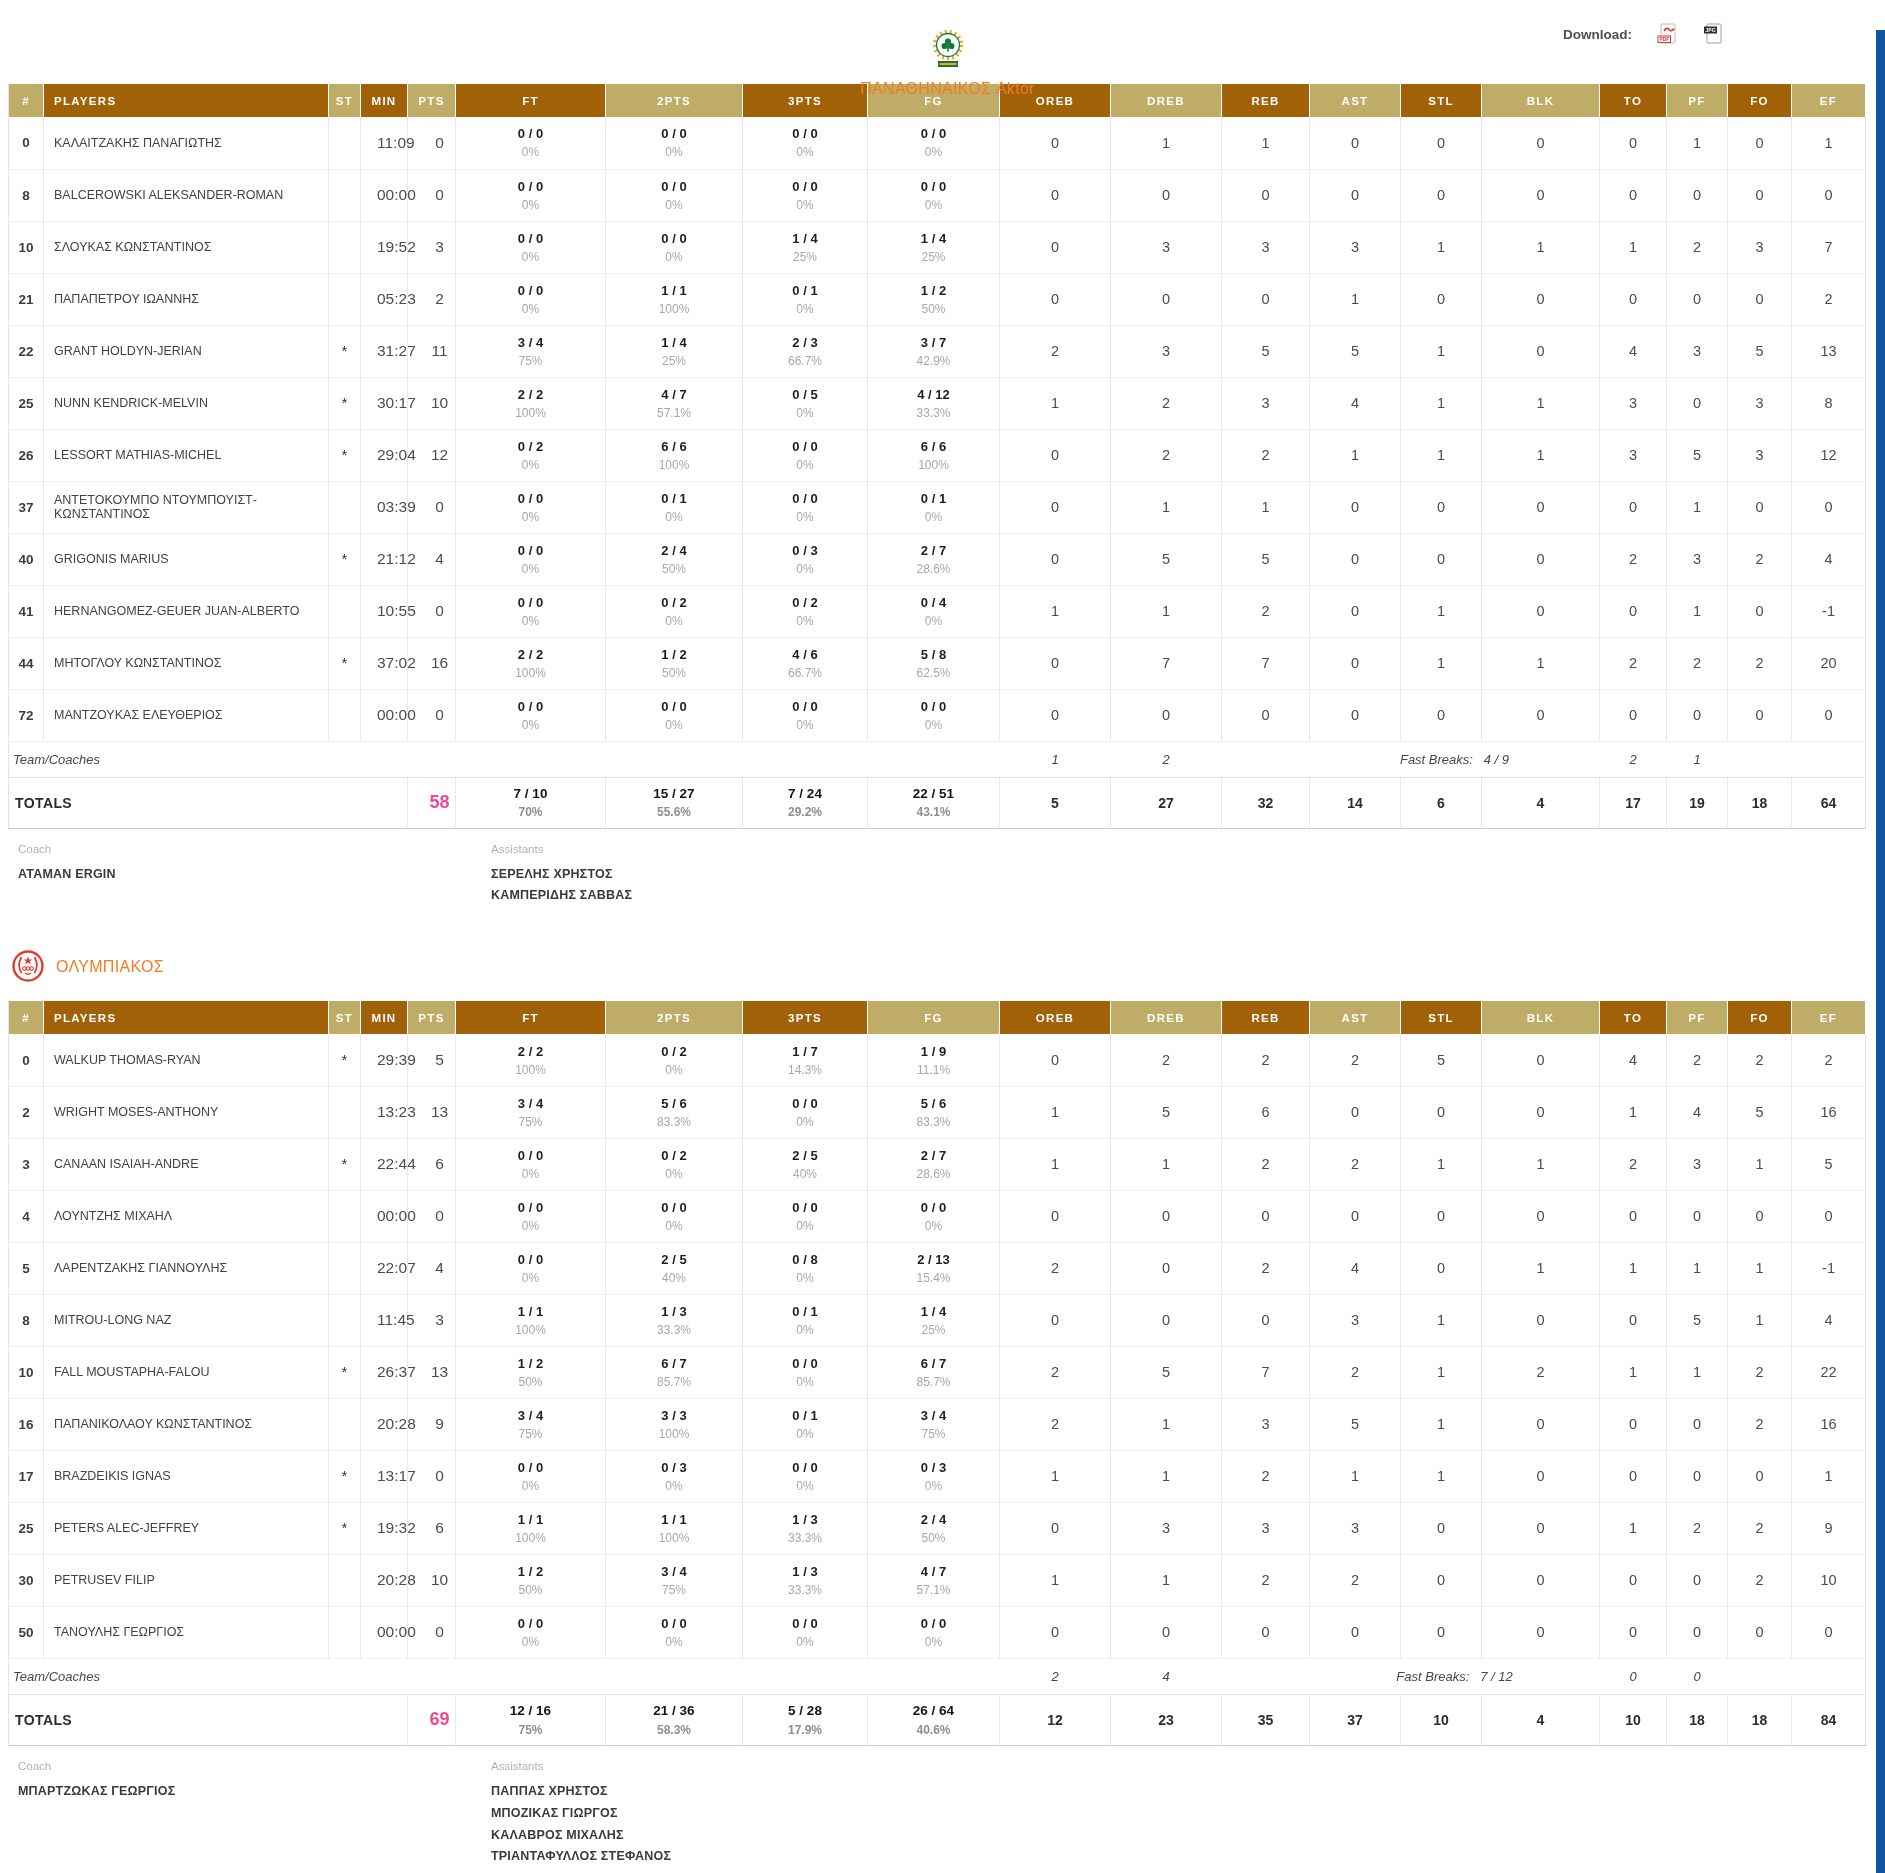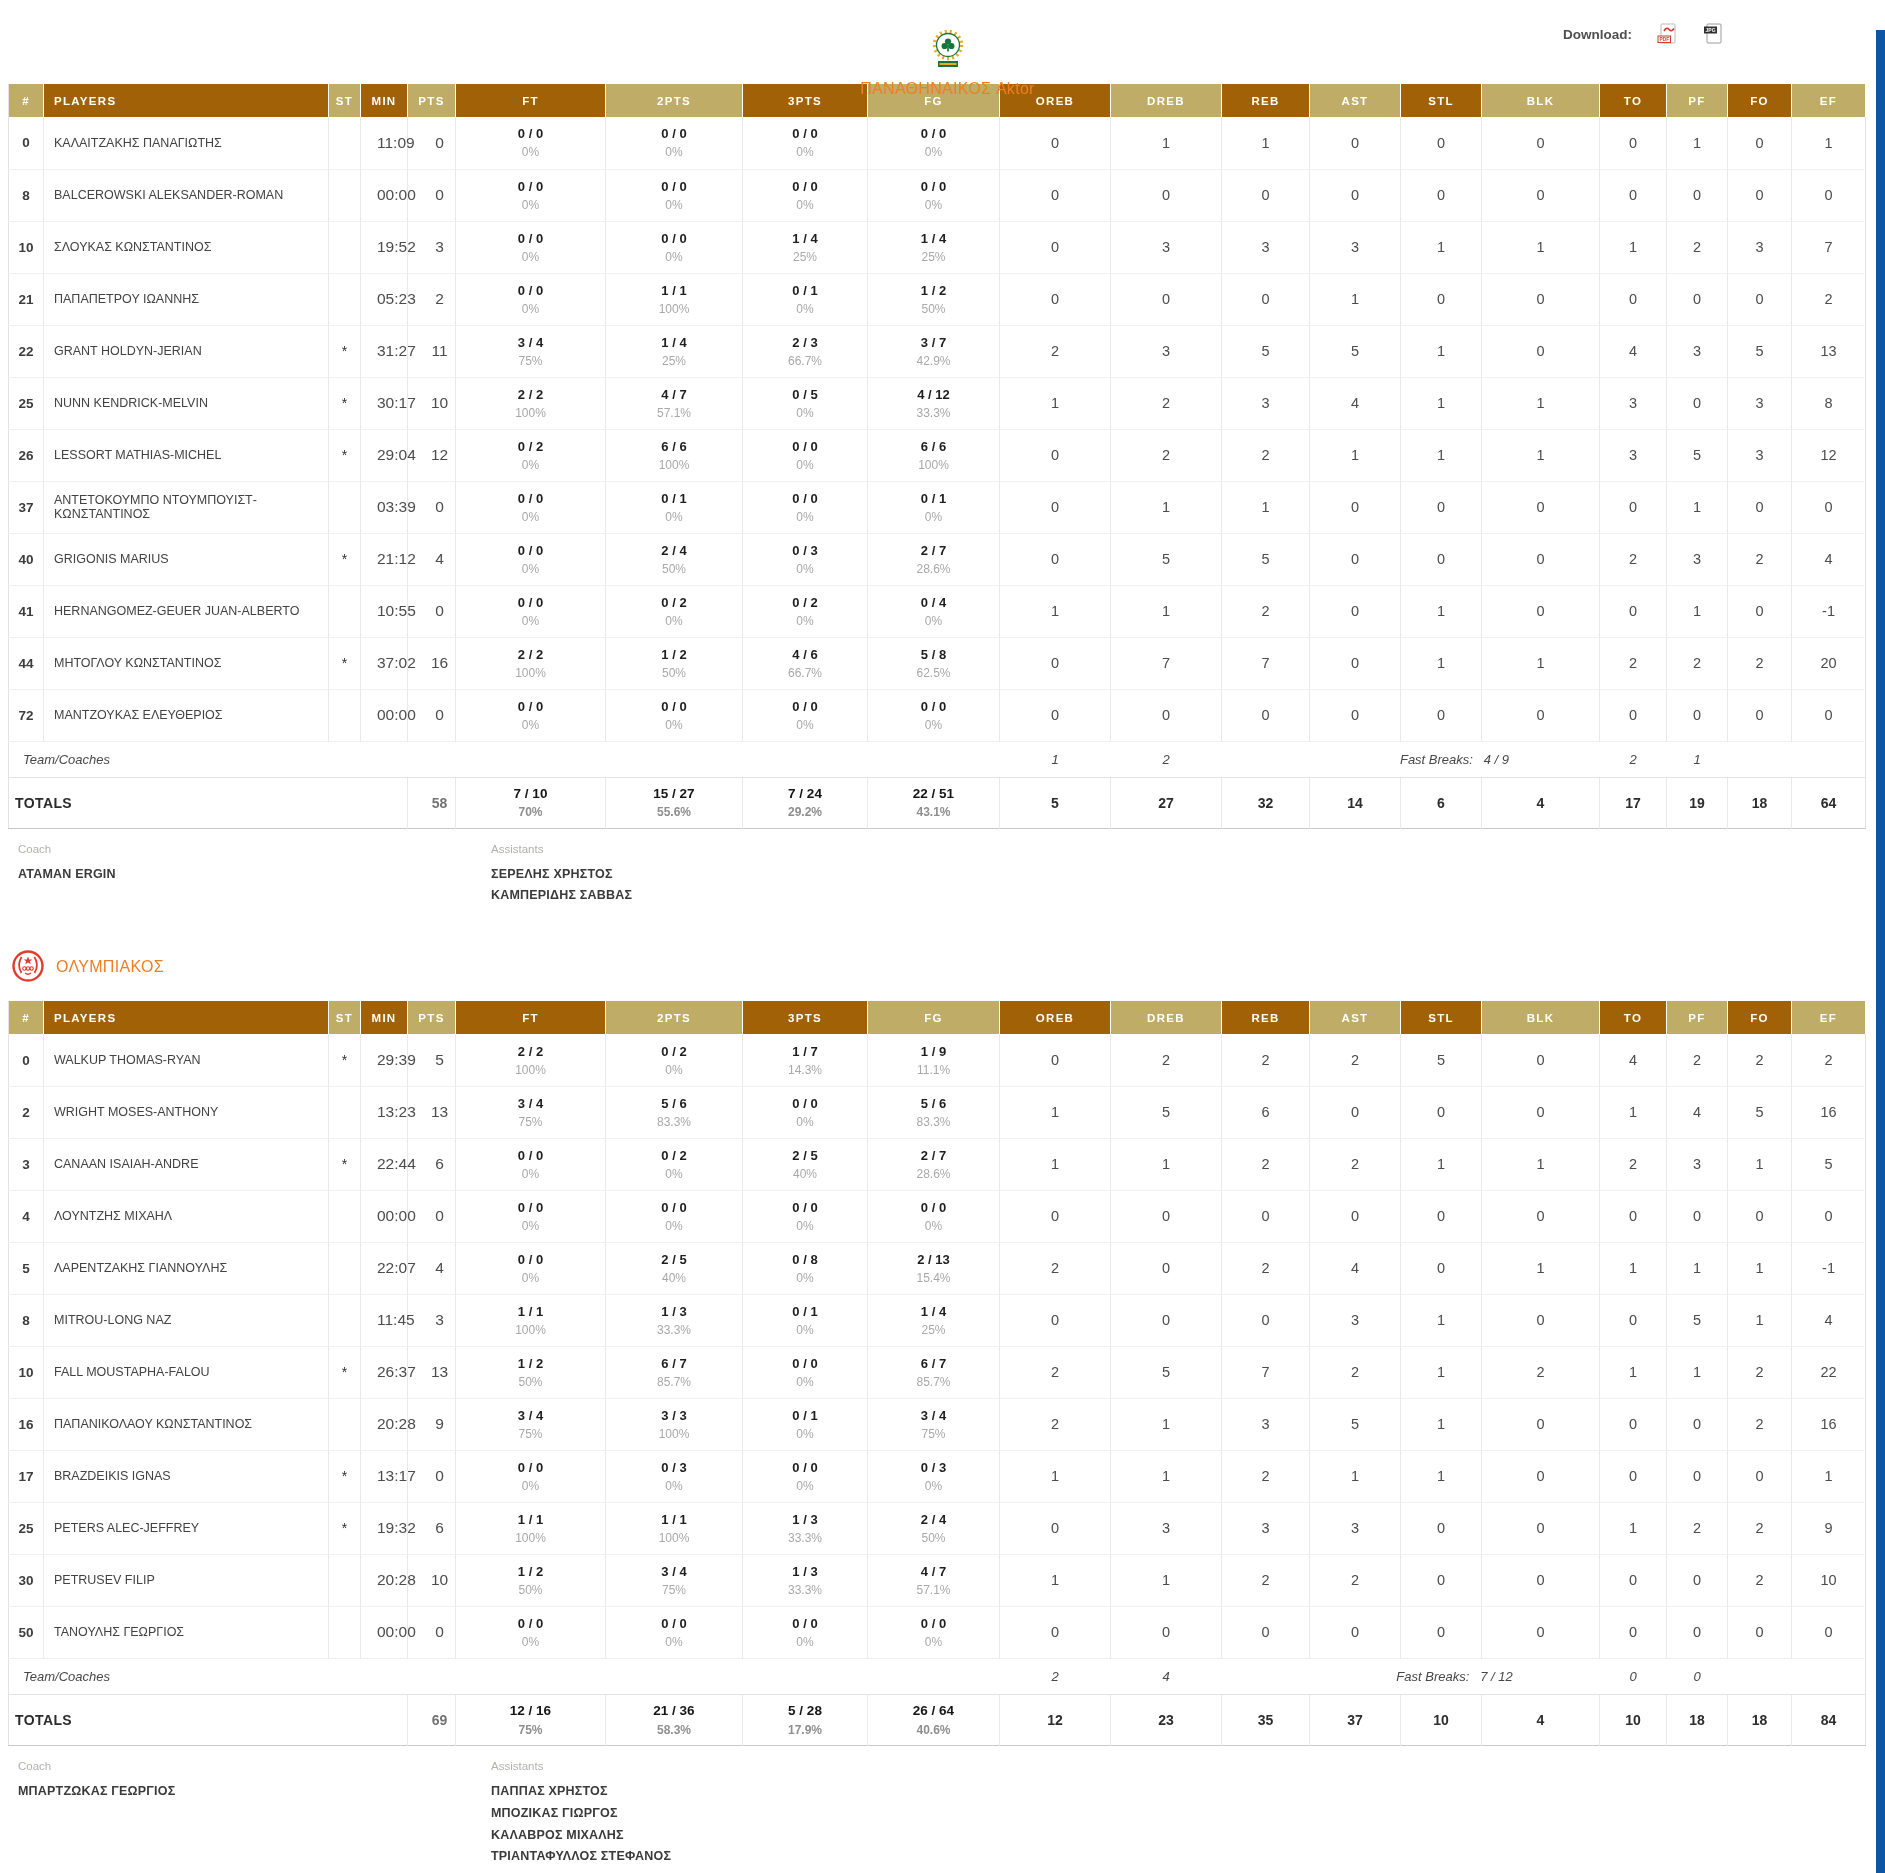--- a/index.html
+++ b/index.html
@@ -53,25 +53,25 @@
   td.c-st   { font-size:14px; color:#2f2f2f; }
   td.c-min, td.c-pts { font-size:15.5px; color:#4c4c4c;padding-left:16px; }
   td.c-stat { font-size:14.5px; color:#4c4c4c; }
   td.shoot .frac { font-size:13px; font-weight:bold; color:#1e1e1e; line-height:1; margin-bottom:6px; }
   td.shoot .pct  { font-size:12px; color:#a8a8a8; line-height:1; }
 
   tr.team-row td {
     height:35px; border-right:none; border-bottom:1px solid #e4e4e4;
     font-style:italic; font-size:13px; color:#474747;
   }
-  tr.team-row td.team-label { text-align:left; padding-left:14px; }
+  tr.team-row td.team-label { text-align:left; padding-left:4px; }
 
   tr.totals-row td { height:50px; font-weight:bold; border-bottom:none; border-top:1px solid #cfcfcf; }
   tr.totals-row td.totals-label { text-align:left; padding-left:6px; font-size:14px; color:#2b2b2b; letter-spacing:0.4px; }
-  tr.totals-row td.c-pts { font-size:14px; color:#737373;margin-top:30px; }
+  tr.totals-row td.c-pts { font-size:18px; color:#ec4899;margin-top:30px; }
   tr.totals-row td.c-stat { font-size:14px; color:#2d2d2d; }
   tr.totals-row td.shoot .frac { font-size:13.5px; color:#151515; }
   tr.totals-row td.shoot .pct { font-weight:bold; color:#8e8e8e; }
 
   .coach-block { display:flex; margin:14px 0 0 10px; }
   .coach-col { width:473px; }
   .coach-label { font-size:11.5px; color:#b3b1ae; margin-bottom:9px; }
   .coach-name, .assistant-name {
     font-size:12.5px; font-weight:bold; color:#3a3a3a; line-height:1.75; letter-spacing:0.2px;
   }

